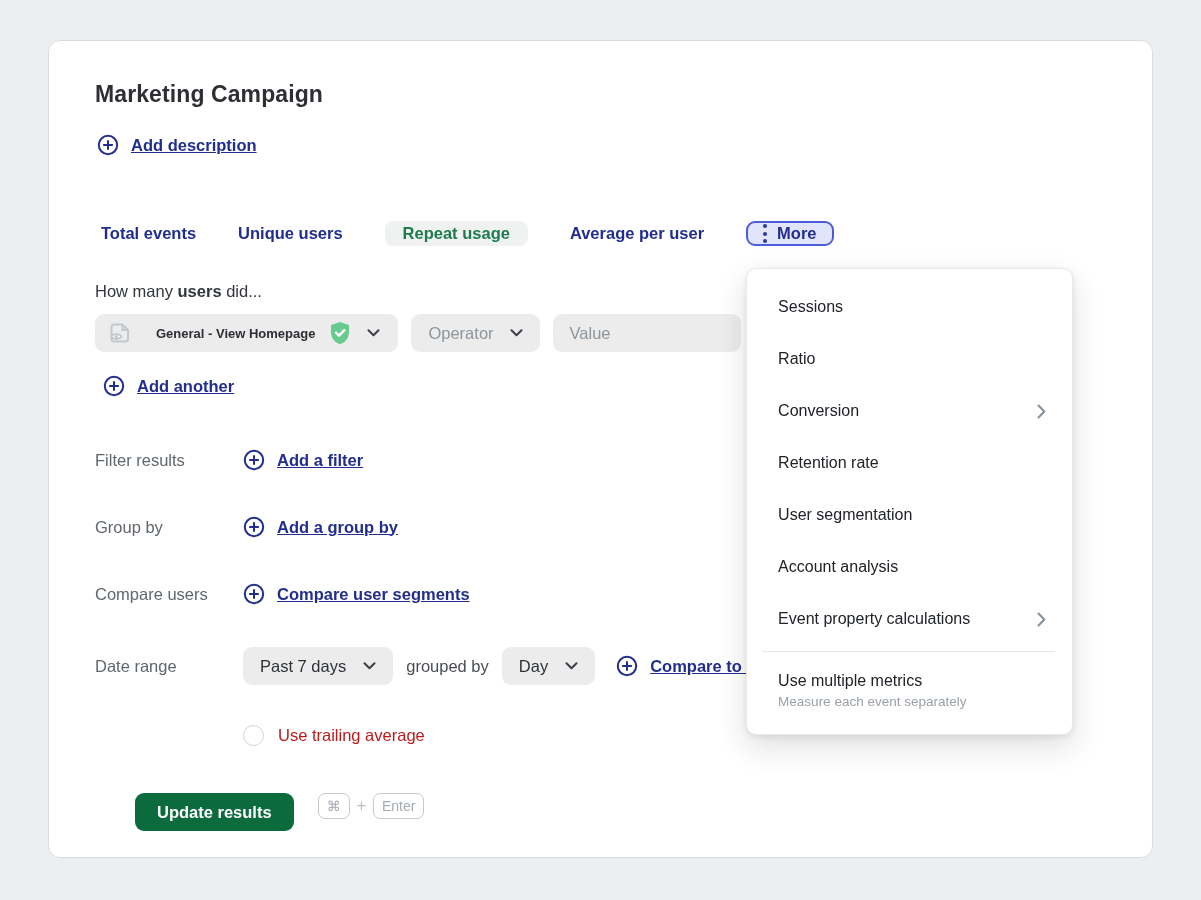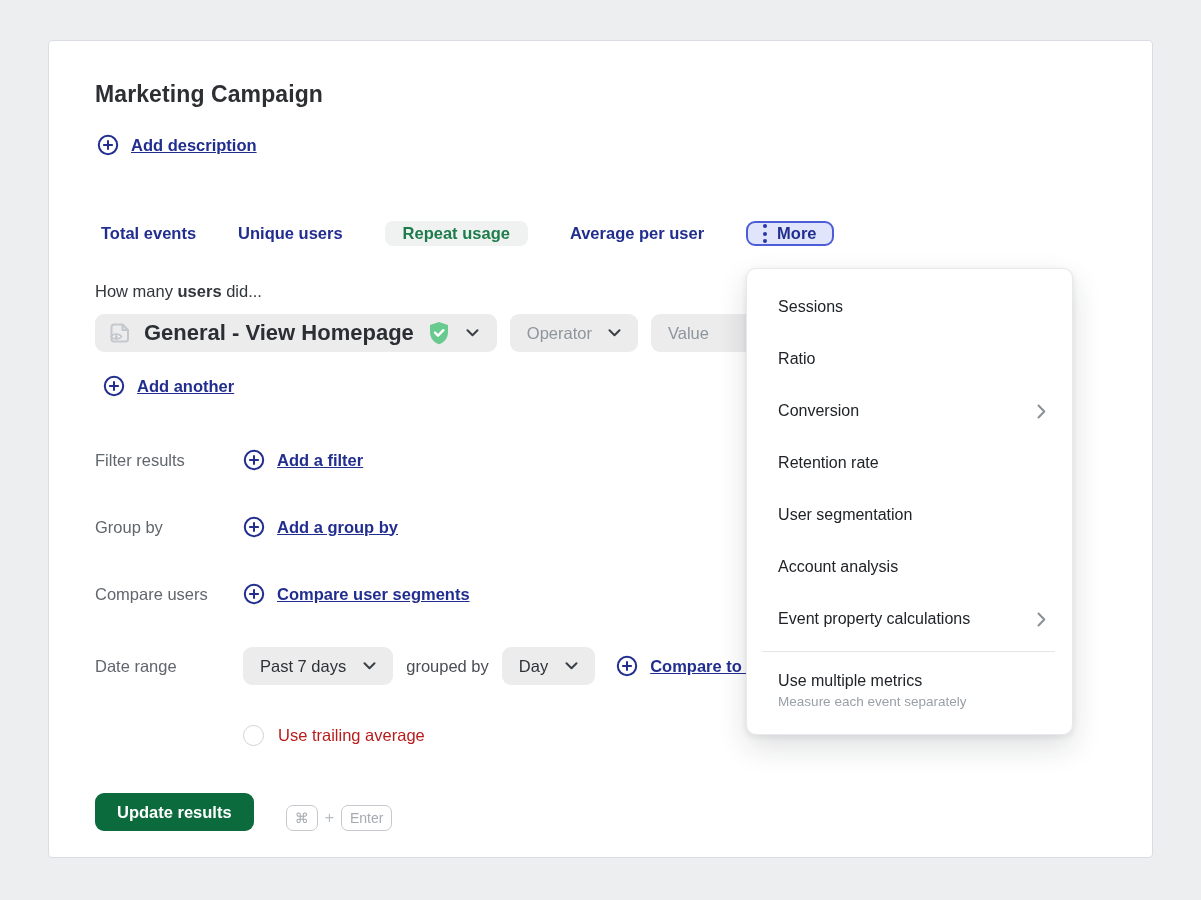--- a/index.html
+++ b/index.html
@@ -8,21 +8,21 @@
     background:#edeef0;
     font-family:"Liberation Sans", sans-serif;
     color:#33373c;
   }
   .card {
     position:relative;
     width:1105px; height:818px;
     margin:40px auto 0;
     background:#ffffff;
     border:1px solid #d9dde3;
-    border-radius:4px;
+    border-radius:12px;
     padding:40px 46px 0 46px;
   }
   .page-title {
     font-size:23px; font-weight:700; color:#2d2f33; letter-spacing:.1px;
   }
   .link {
     display:inline-flex; align-items:center; gap:12px;
     color:#212e8f; font-weight:700; font-size:16.5px; cursor:pointer;text-decoration:underline;
   }
   .add-desc { margin-top:26px; margin-left:2px; }
@@ -75,21 +75,21 @@
 
   
   .prompt { margin-top:29px; font-size:16.5px; color:#33373b; }
   .prompt b { font-weight:700; }
   .event-row { margin-top:13px; display:flex; align-items:center; gap:13px; }
   .pill {
     height:38px; background:#ececed; border-radius:9px;
     display:flex; align-items:center; cursor:pointer;
   }
   .event-pill { padding:0 18px 0 13px; gap:12px; }
-  .event-name { font-size:22px; font-weight:700; color:#2b2e33; white-space:nowrap; }
+  .event-name { font-size:13px; font-weight:700; color:#2b2e33; white-space:nowrap;margin-left:12px; }
   .shield-icon { display:block; margin-left:2px; }
   .chev-down { display:block; margin-left:4px; }
   .operator-pill { padding:0 17px; gap:12px; }
   .ghost-text { font-size:16.5px; color:#8e959b; }
   .value-pill { width:188px; padding:0 17px; }
   .add-another { margin-top:23px; margin-left:8px; }
 
   
   .rows { margin-top:45px; }
   .lrow { display:flex; align-items:center; height:28px; margin-bottom:39px; }
@@ -101,21 +101,21 @@
   .grouped-by { margin:0 13px; font-size:16.5px; color:#4a4e54; }
   .compare-link { margin-left:21px; white-space:nowrap; }
   .trailing-row { margin-top:40px; margin-left:148px; display:flex; align-items:center; gap:14px; }
   .radio-circle {
     width:21px; height:21px; border-radius:50%;
     border:1.5px solid #d0d4d8; background:#fff; cursor:pointer; flex:0 0 auto;
   }
   .trailing-label { font-size:16.5px; color:#b91c1c; }
 
   
-  .footer { margin-top:47px; display:flex; align-items:flex-end; gap:32px; }
+  .footer { margin-top:47px; display:flex; align-items:flex-start; gap:24px;margin-left:40px; }
   .update-btn {
     height:38px; padding:0 22px; border:none; border-radius:9px;
     background:#0b6b3c; color:#fff; font-family:inherit;
     font-size:16.5px; font-weight:700; cursor:pointer;
   }
   .shortcut { display:flex; align-items:center; gap:7px; color:#b9bec3; }
   .key {
     min-width:31px; height:26px; padding:0 8px;
     border:1.5px solid #c6cacf; border-radius:7px;
     display:flex; align-items:center; justify-content:center;

